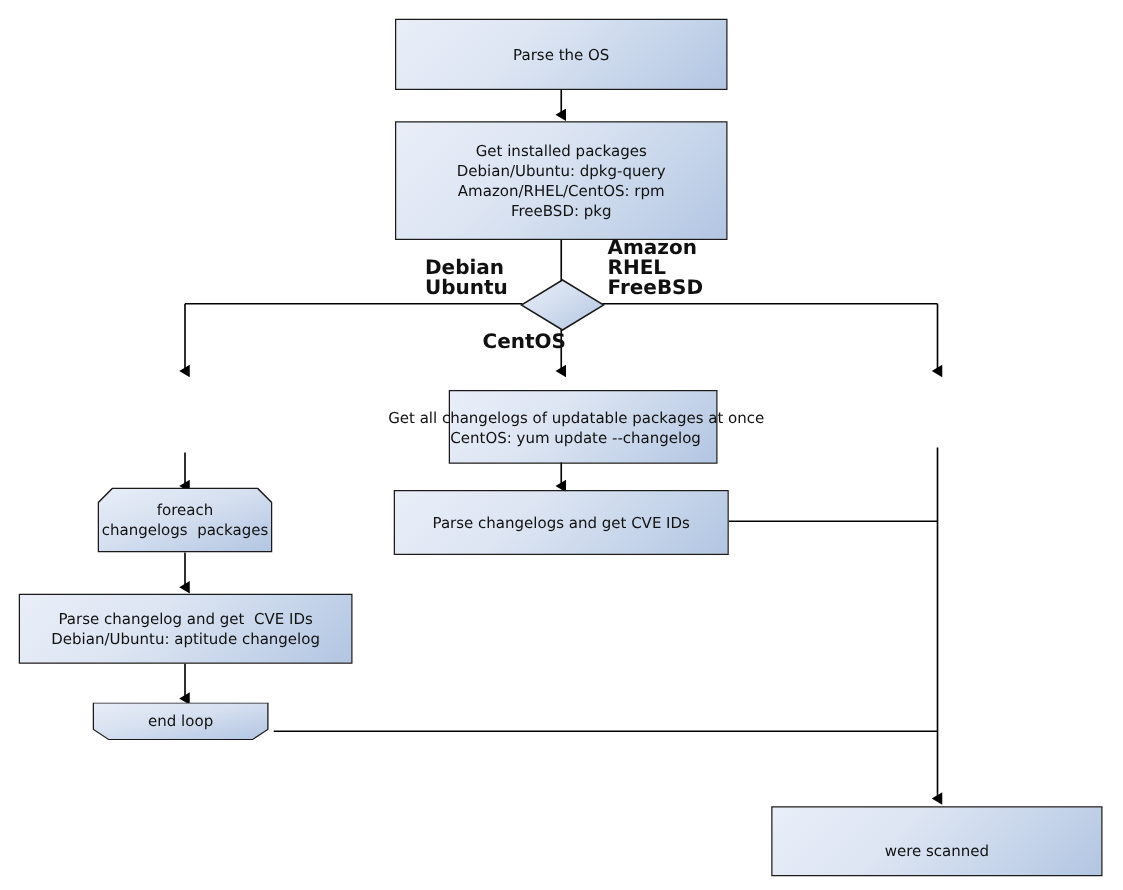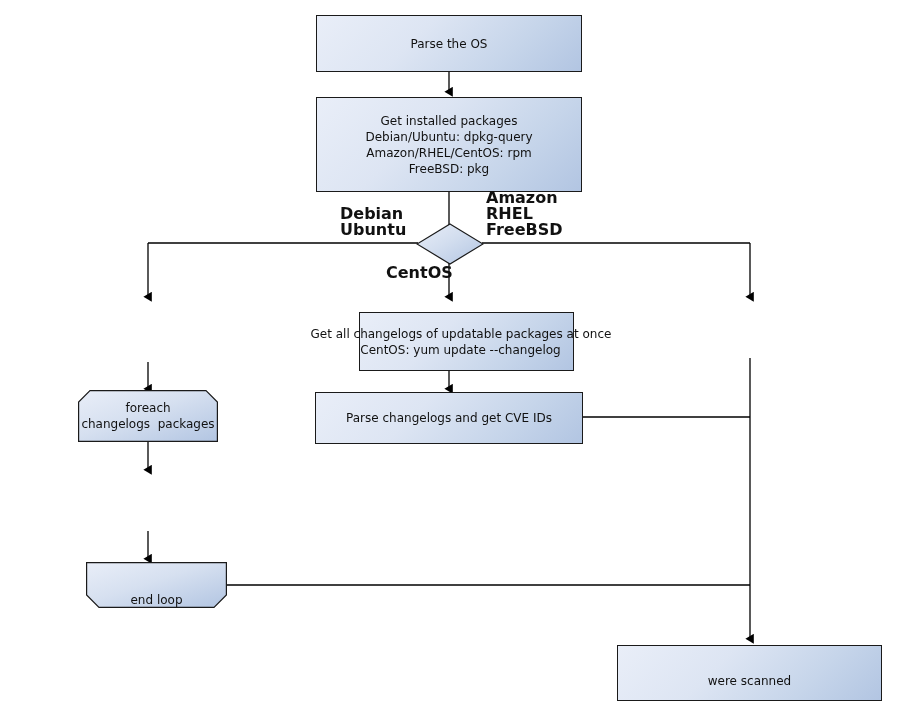--- a/index.html
+++ b/index.html
@@ -164,26 +164,29 @@
           <stop offset="0%" stop-color="#e9eef8"></stop>
           <stop offset="45%" stop-color="#d6e0f0"></stop>
           <stop offset="100%" stop-color="#b2c5e2"></stop>
         </linearGradient>
       </defs>
       <path d="M0.6,51.4 L0.6,12 L12,0.6 L128,0.6 L139.4,12 L139.4,51.4 Z" fill="url(#lgrad1)" stroke="#1a1a1a" stroke-width="1.2"></path>
     </svg>
     <span class="txt"><span>foreach</span><br><span>changelogs  packages</span></span>
   </div>
 
+  <div class="node" style="left:15px; top:475px; width:267px; height:56px;">
+    <span class="txt"><span>Parse changelog and get  CVE IDs</span><br><span>Debian/Ubuntu: aptitude changelog</span></span>
+  </div>
 
   <div class="node" style="left:315px; top:392px; width:268px; height:52px;text-align:right;">
     <span class="txt">Parse changelogs and get CVE IDs</span>
   </div>
 
-  <div class="node loop-end" style="left:86px; top:562px; width:141px; height:46px;align-items:flex-end;">
+  <div class="node loop-end" style="left:74px; top:562px; width:141px; height:30px;">
     <svg class="shape" width="141" height="46" viewBox="0 0 141 46" preserveAspectRatio="none">
       <defs>
         <linearGradient id="lgrad2" x1="0" y1="0" x2="1" y2="1">
           <stop offset="0%" stop-color="#e9eef8"></stop>
           <stop offset="45%" stop-color="#d6e0f0"></stop>
           <stop offset="100%" stop-color="#b2c5e2"></stop>
         </linearGradient>
       </defs>
       <path d="M0.6,0.6 L140.4,0.6 L140.4,33 L128,45.4 L13,45.4 L0.6,33 Z" fill="url(#lgrad2)" stroke="#1a1a1a" stroke-width="1.2"></path>
     </svg>

